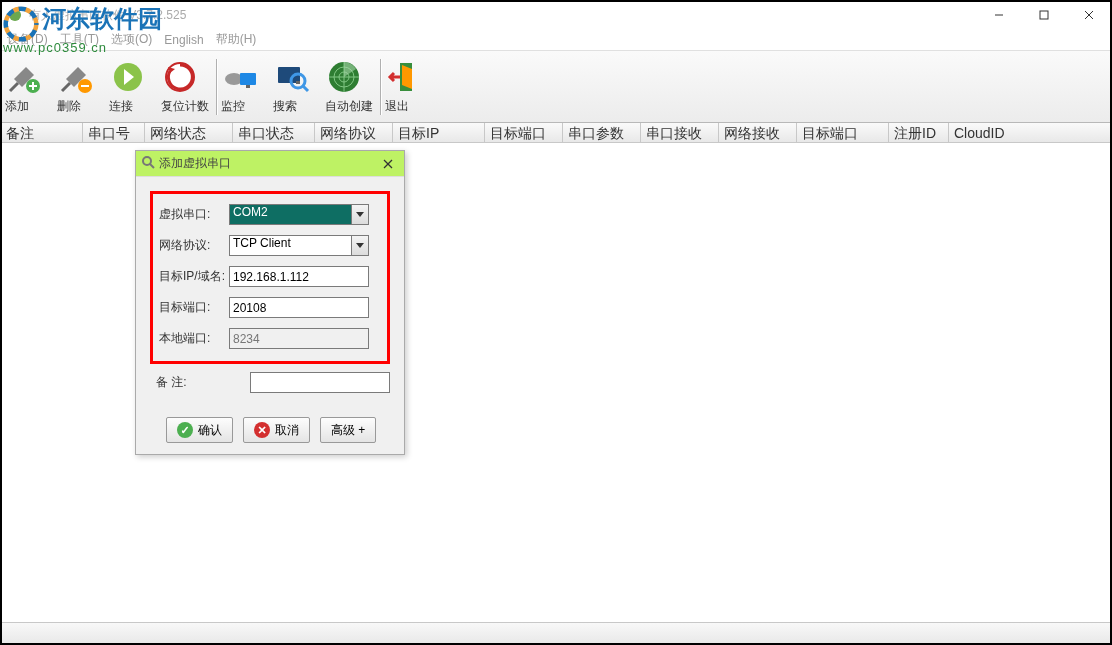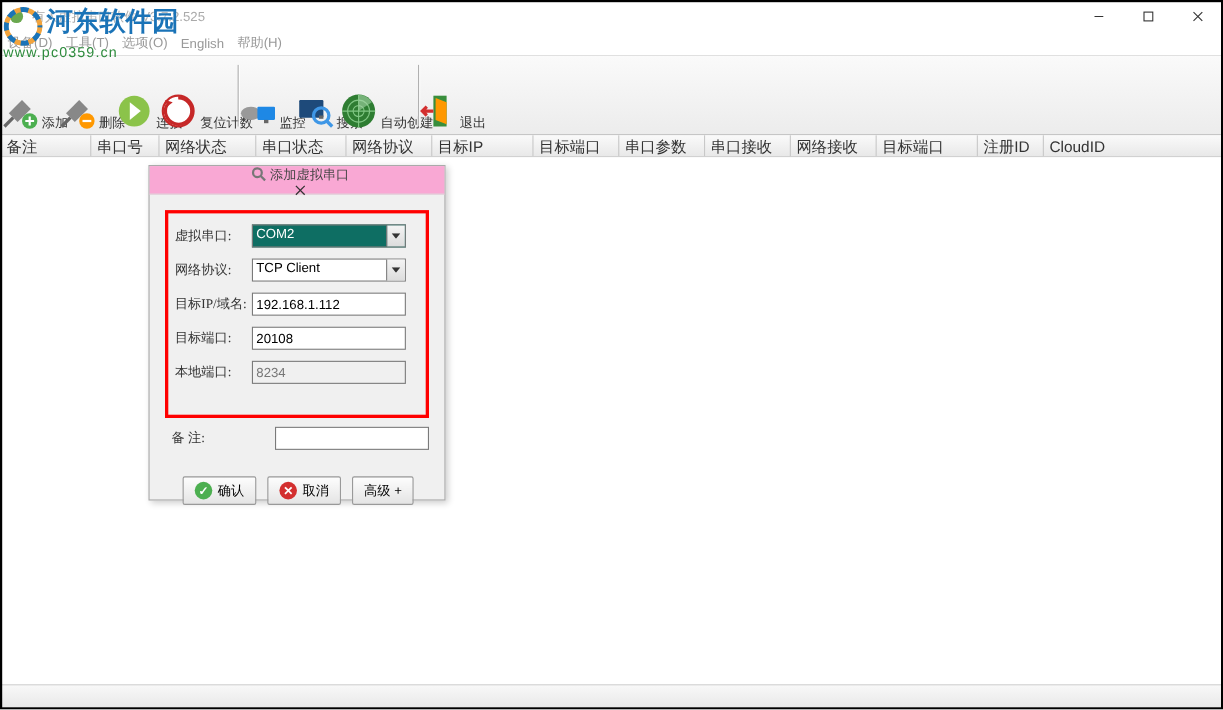--- a/index.html
+++ b/index.html
@@ -61,22 +61,22 @@
     .toolbar {
       height: 72px;
       background: linear-gradient(#fafafa, #ececec);
       border-bottom: 1px solid #b8b8b8;
       display: flex;
       align-items: center;
       padding: 0 4px;
     }
     .tbtn {
       width: 52px; height: 66px;
-      display: flex; flex-direction: row;
-      align-items: flex-end; justify-content: center;
+      display: flex; flex-direction: column;
+      align-items: flex-start; justify-content: center;
       gap: 2px;
       cursor: pointer;
     }
     .tbtn .ico { width: 38px; height: 38px; display: flex; align-items: center; justify-content: center; }
     .tbtn .lbl { font-size: 12px; color: #333; white-space: nowrap; }
     .tb-sep { width: 2px; height: 56px; margin: 0 3px; border-left: 1px solid #b0b0b0; border-right: 1px solid #fff; }
     
     .colheaders {
       height: 20px;
       display: flex;
@@ -98,33 +98,32 @@
       position: absolute;
       left: 135px; top: 150px;
       width: 270px; height: 305px;
       border: 1px solid #aaa;
       background: #f0f0f0;
       box-shadow: 2px 2px 6px rgba(0,0,0,0.2);
       z-index: 100;
     }
     .dlg-title {
       height: 26px; display: flex; align-items: center;
-      padding-left: 5px; background: #f9a8d4;
+      padding-left: 5px; background: #bef264;
       border-bottom: 1px solid #ddd;
-      flex-direction: column;
     }
     .dlg-title .t { flex: 1; font-size: 12px; color: #444; display: flex; align-items: center; gap: 4px; }
     .dlg-close { width: 32px; height: 26px; display: flex; align-items: center; justify-content: center; }
     .dlg-body { padding: 14px 14px 10px 14px; }
     .highlight-box {
       border: 3px solid #ff0000;
       padding: 10px 8px 8px 4px;
     }
     .form-row { display: flex; align-items: center; margin-bottom: 10px; }
-    .form-row label { width: 72px; text-align: left; font-size: 12px; color: #333; padding-left: 2px; font-family: Liberation Serif, serif;}
+    .form-row label { width: 72px; text-align: left; font-size: 12px; color: #333; padding-left: 2px;}
     .form-select, .form-input {
       width: 140px; height: 21px;
       border: 1px solid #7a7a7a; background: #fff;
       font-size: 12px; padding: 1px 3px;
       font-family: Arial, sans-serif;
     }
     .form-input.ro { background: #f0f0f0; color: #777; }
     .dlg-buttons { display: flex; gap: 10px; padding: 14px 6px 8px 16px; align-items: center; }
     .dlg-btn {
       height: 26px; padding: 0 10px;
@@ -366,21 +365,21 @@
       <div class="form-row">
         <label>目标IP/域名:</label>
         <input class="form-input" value="192.168.1.112" style="">
       </div>
 
       <div class="form-row">
         <label>目标端口:</label>
         <input class="form-input" value="20108" style="">
       </div>
 
-      <div class="form-row" style="margin-bottom:20px">
+      <div class="form-row" style="margin-bottom:4px">
         <label>本地端口:</label>
         <input class="form-input ro" readonly="" value="8234" style="">
       </div>
     </div>
 
     <div class="form-row" style="margin-top:8px; padding-left:4px;gap:28px;">
       <label>备   注:</label>
       <input class="form-input" value="" style="">
     </div>
 

